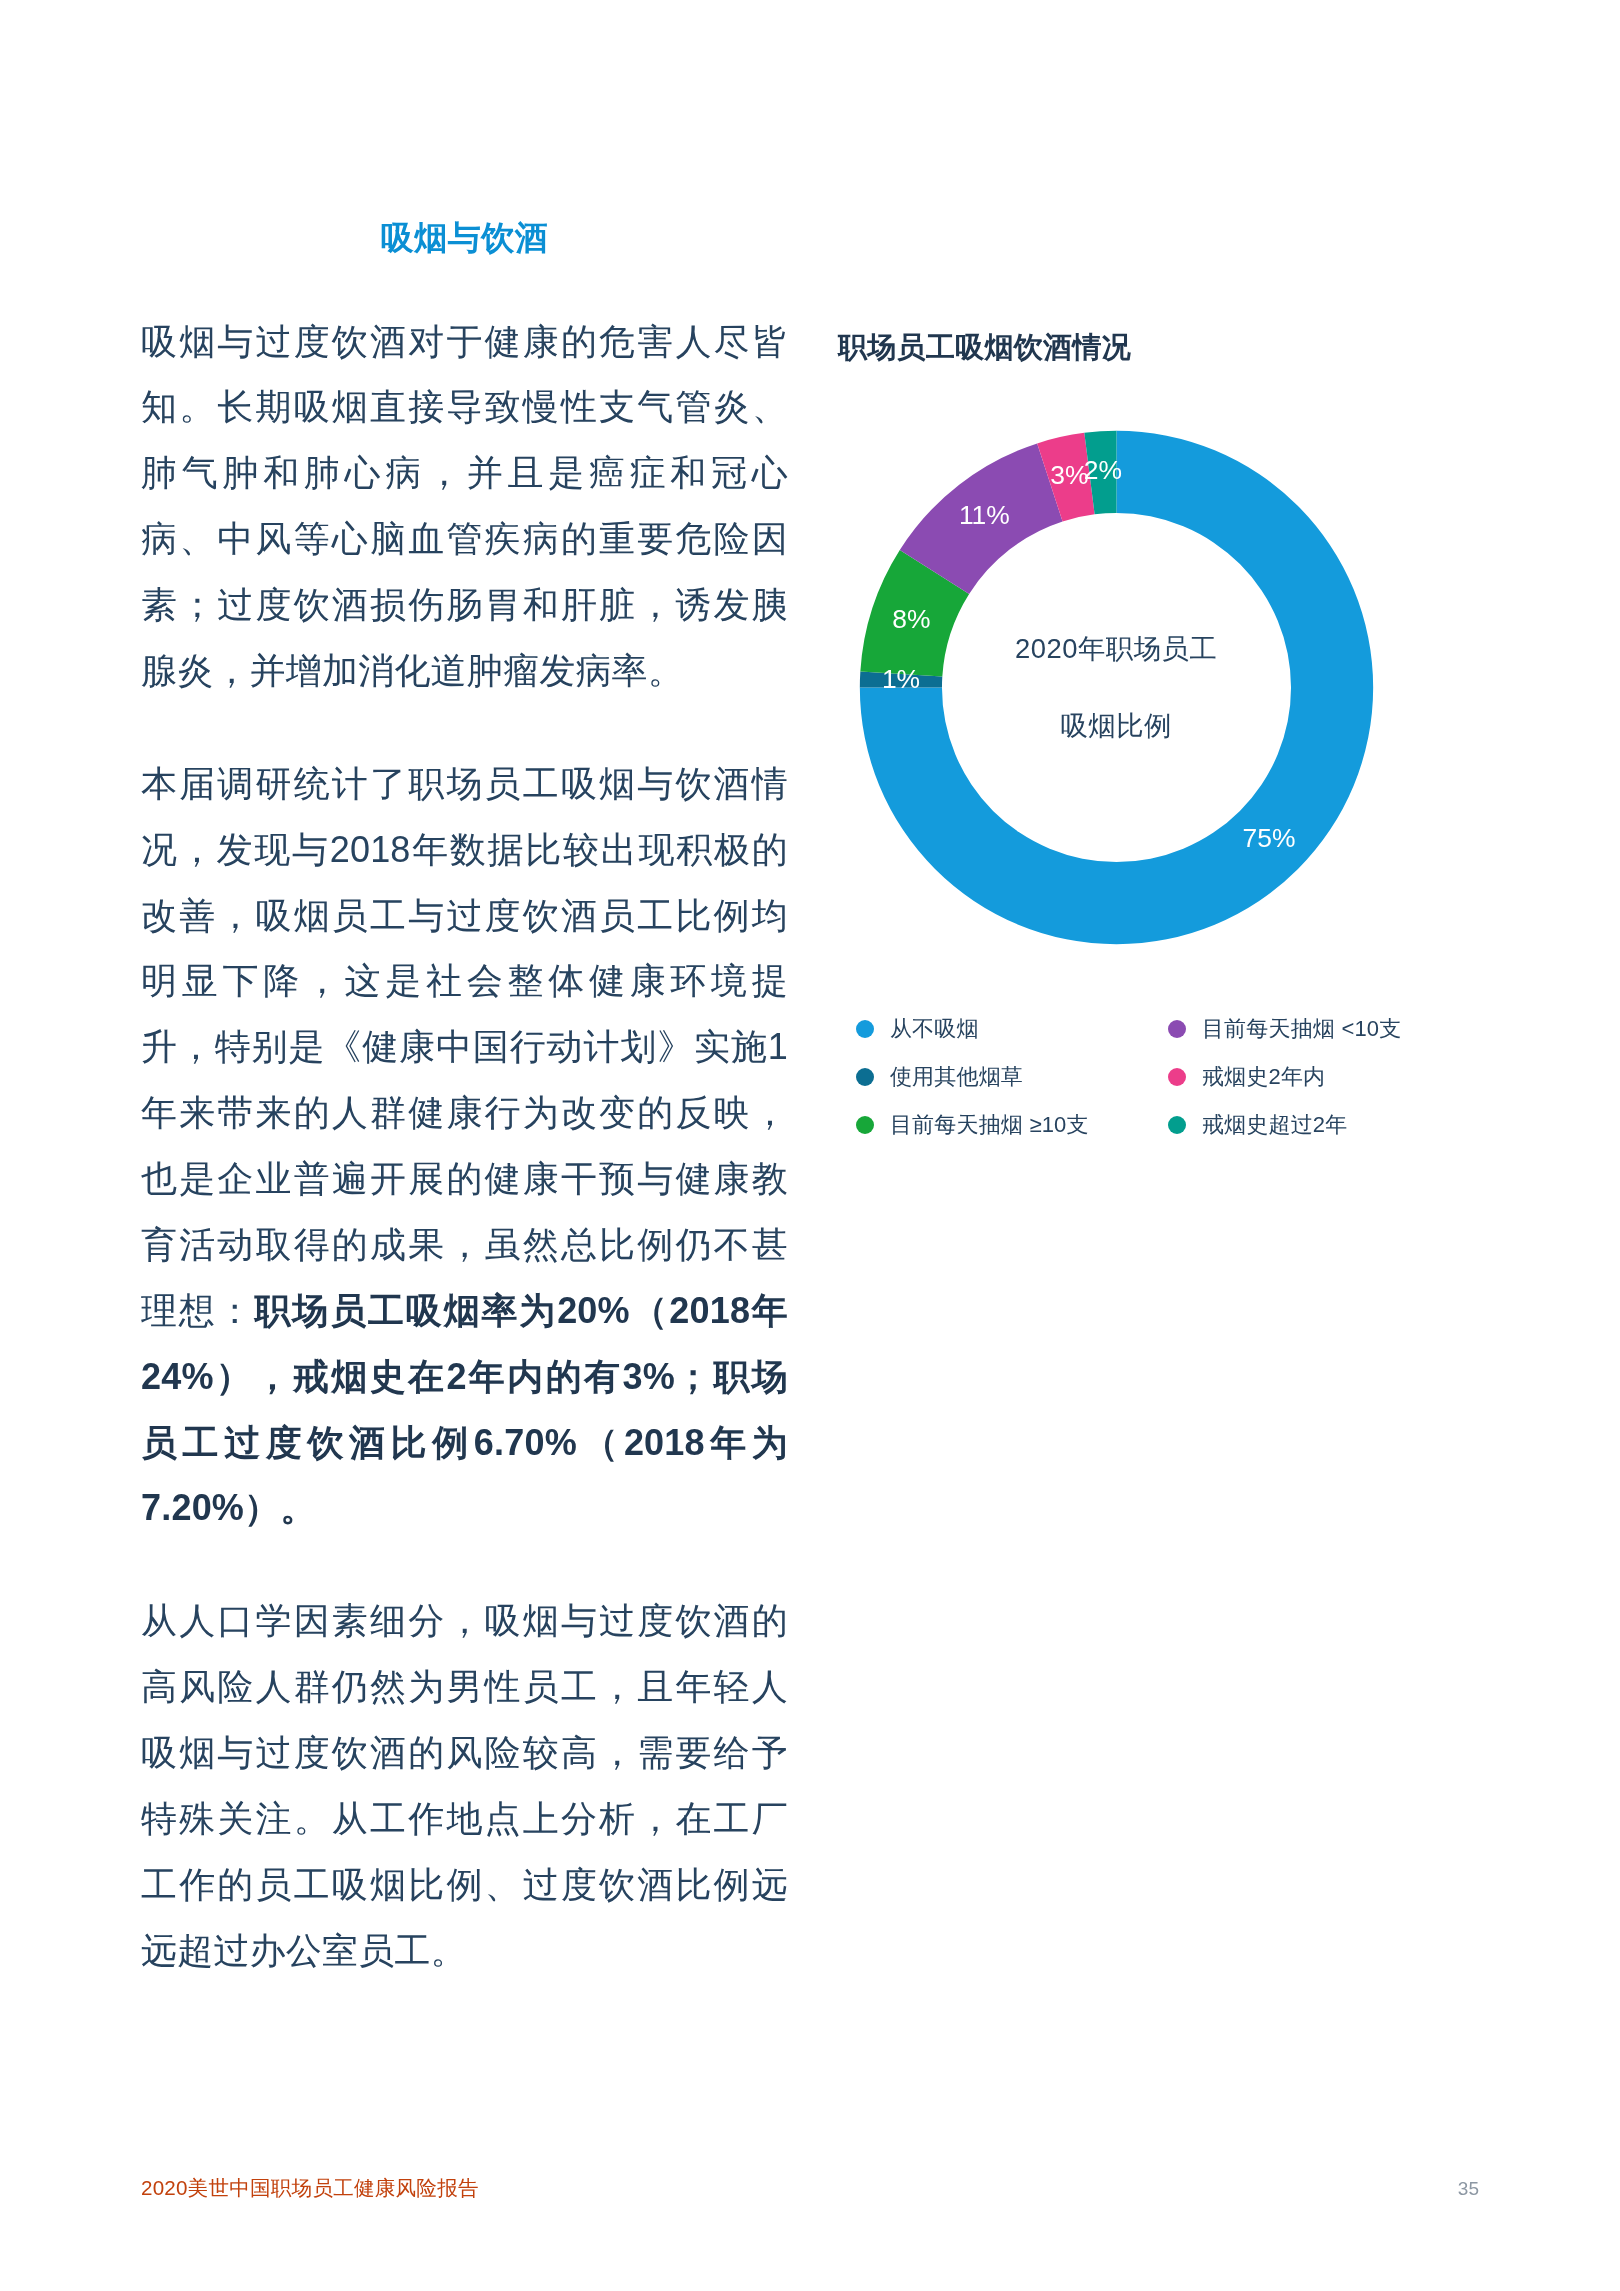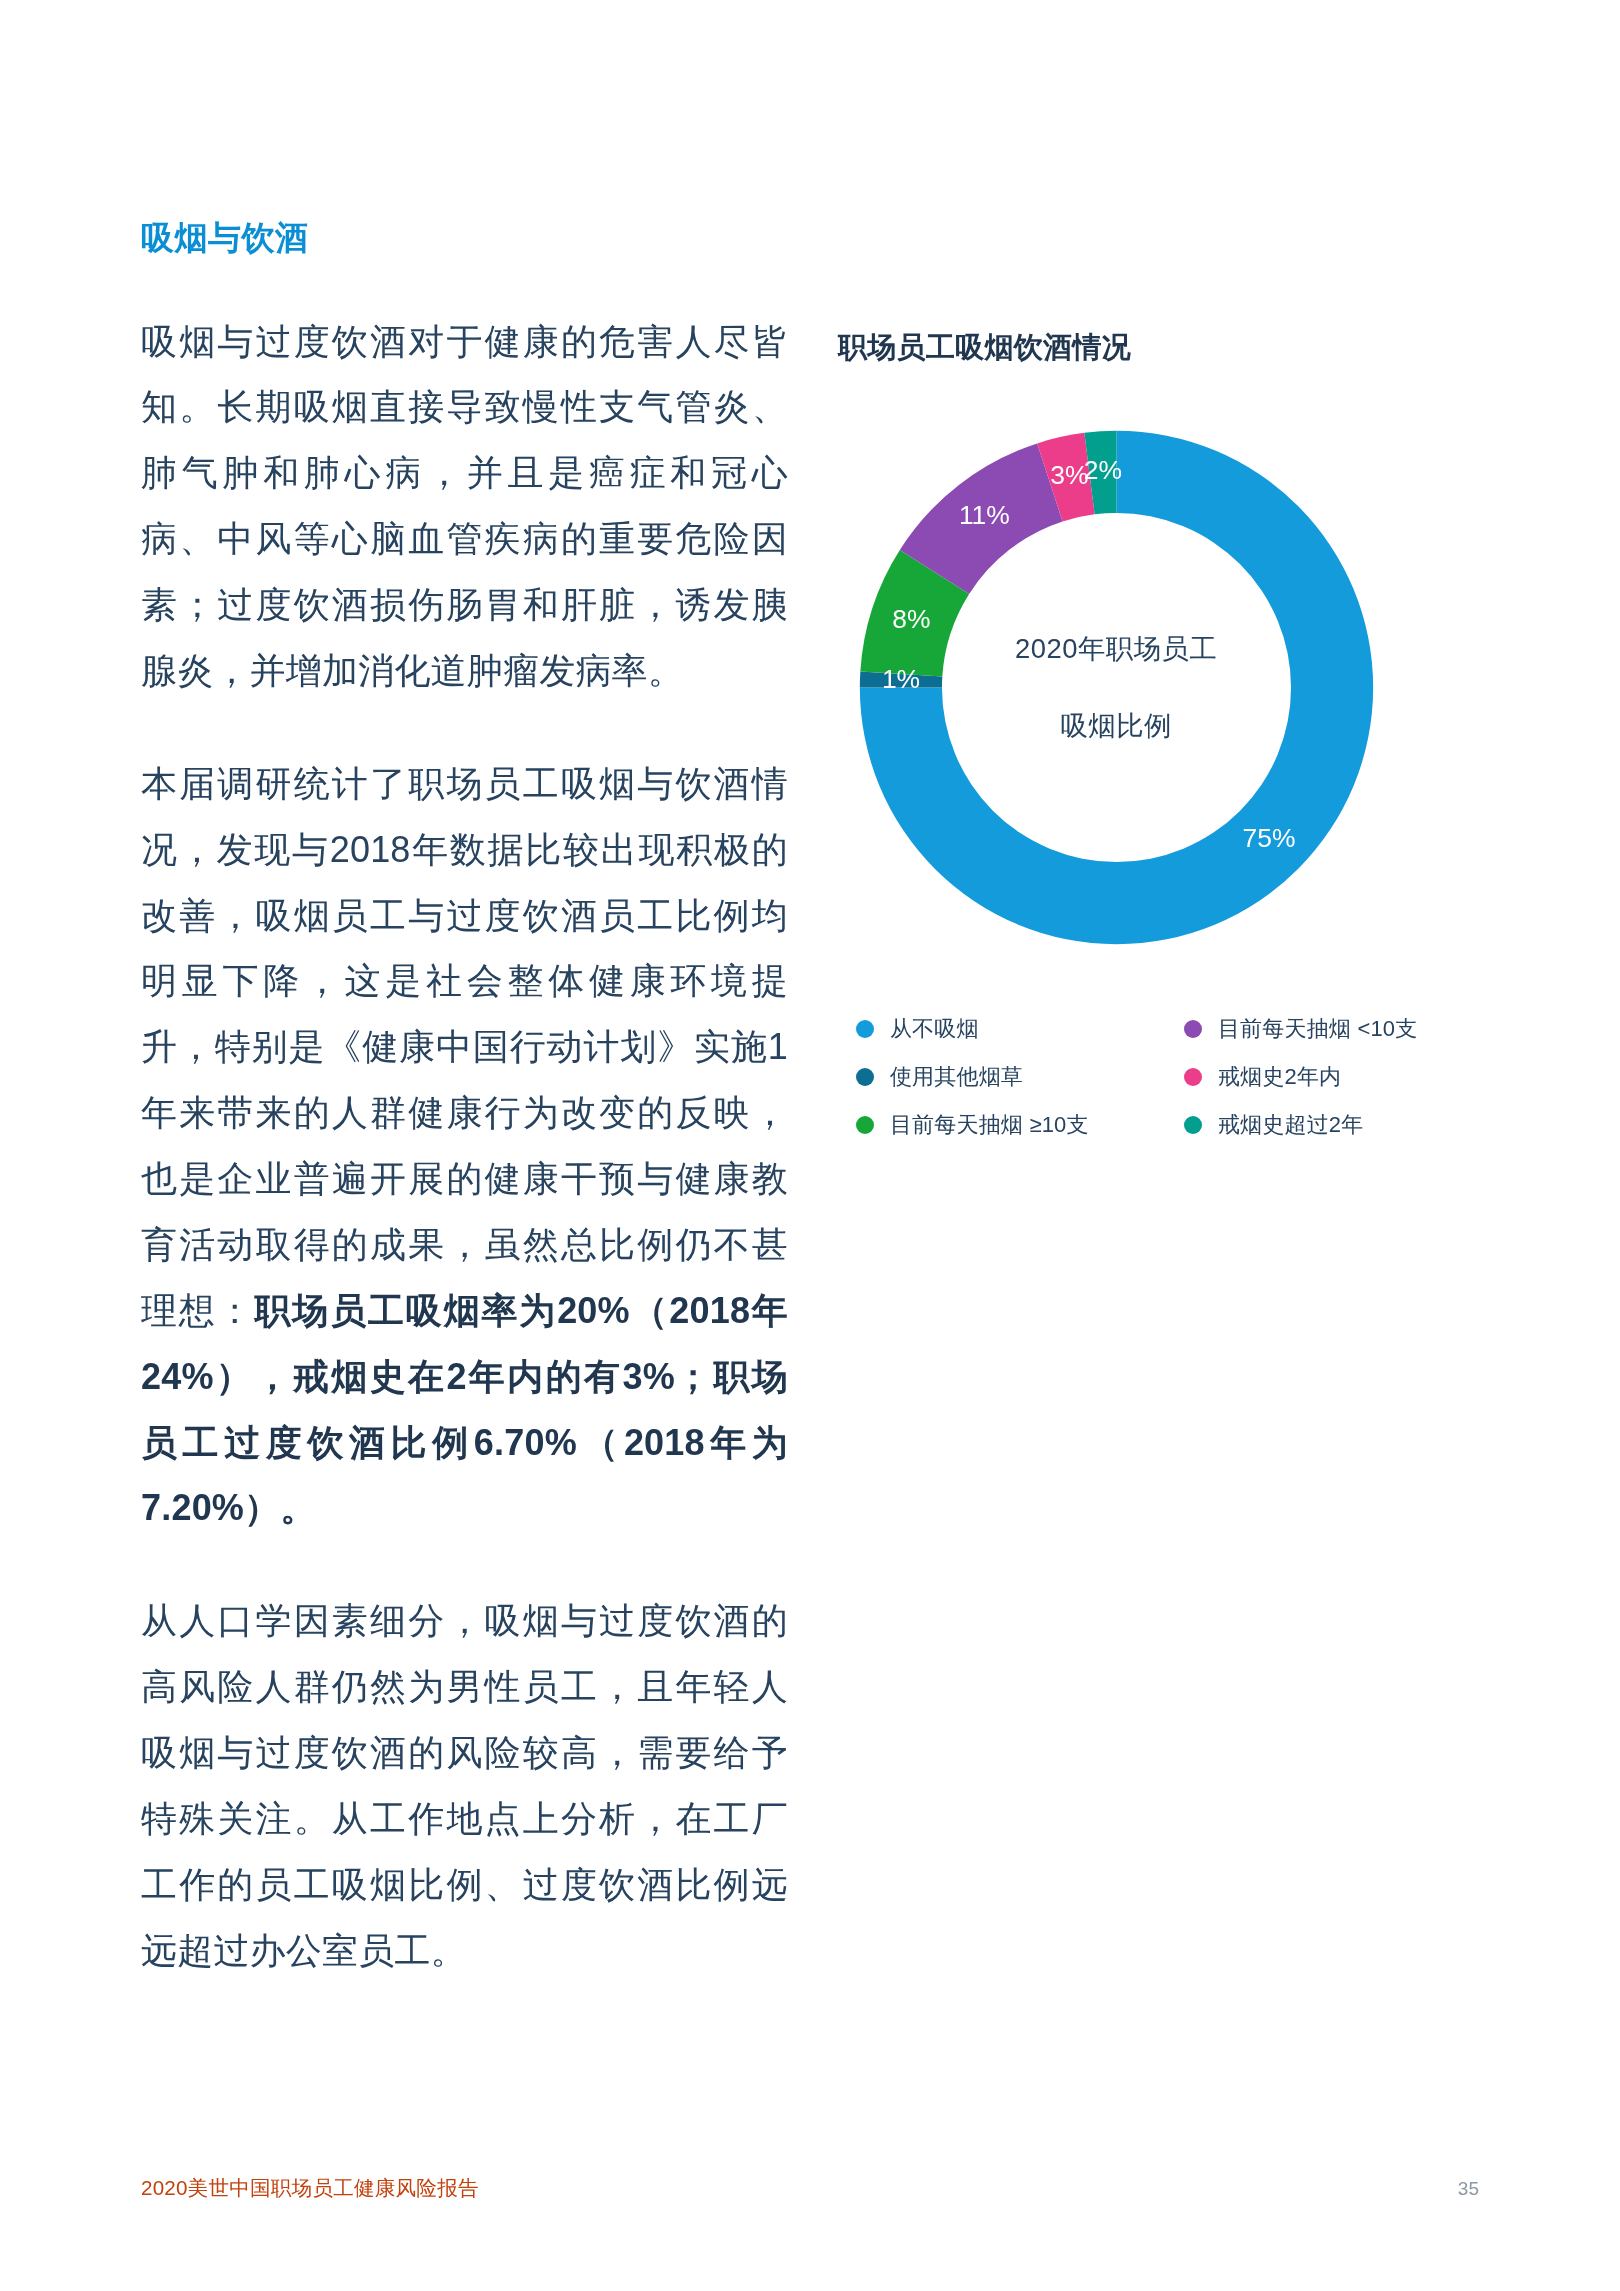--- a/index.html
+++ b/index.html
@@ -29,20 +29,21 @@
     width: 647px;
   }
 
   .section-heading {
     font-size: 33px;
     font-weight: bold;
     color: #0B8FD4;
     letter-spacing: 0.5px;
     margin: 0 0 51px 0;
     line-height: 1.2;
+    text-align: center;
   }
 
   .body-par {
     font-size: 36px;
     line-height: 1.83;
     color: #27435F;
     margin: 0 0 47px 0;
     text-align: justify;
     letter-spacing: 0.2px;
   }
@@ -103,21 +104,21 @@
   }
 
   
   .legend {
     margin-top: 53px;
     margin-left: 17.6px;
     display: grid;
     grid-template-columns: 312px auto;
     grid-auto-rows: 48px;
     align-items: center;
-    column-gap: 16px;
+    column-gap: 0px;
   }
   .legend-item {
     display: flex;
     align-items: center;
     gap: 15.7px;
   }
   .legend-dot {
     width: 18.6px;
     height: 18.6px;
     border-radius: 50%;

